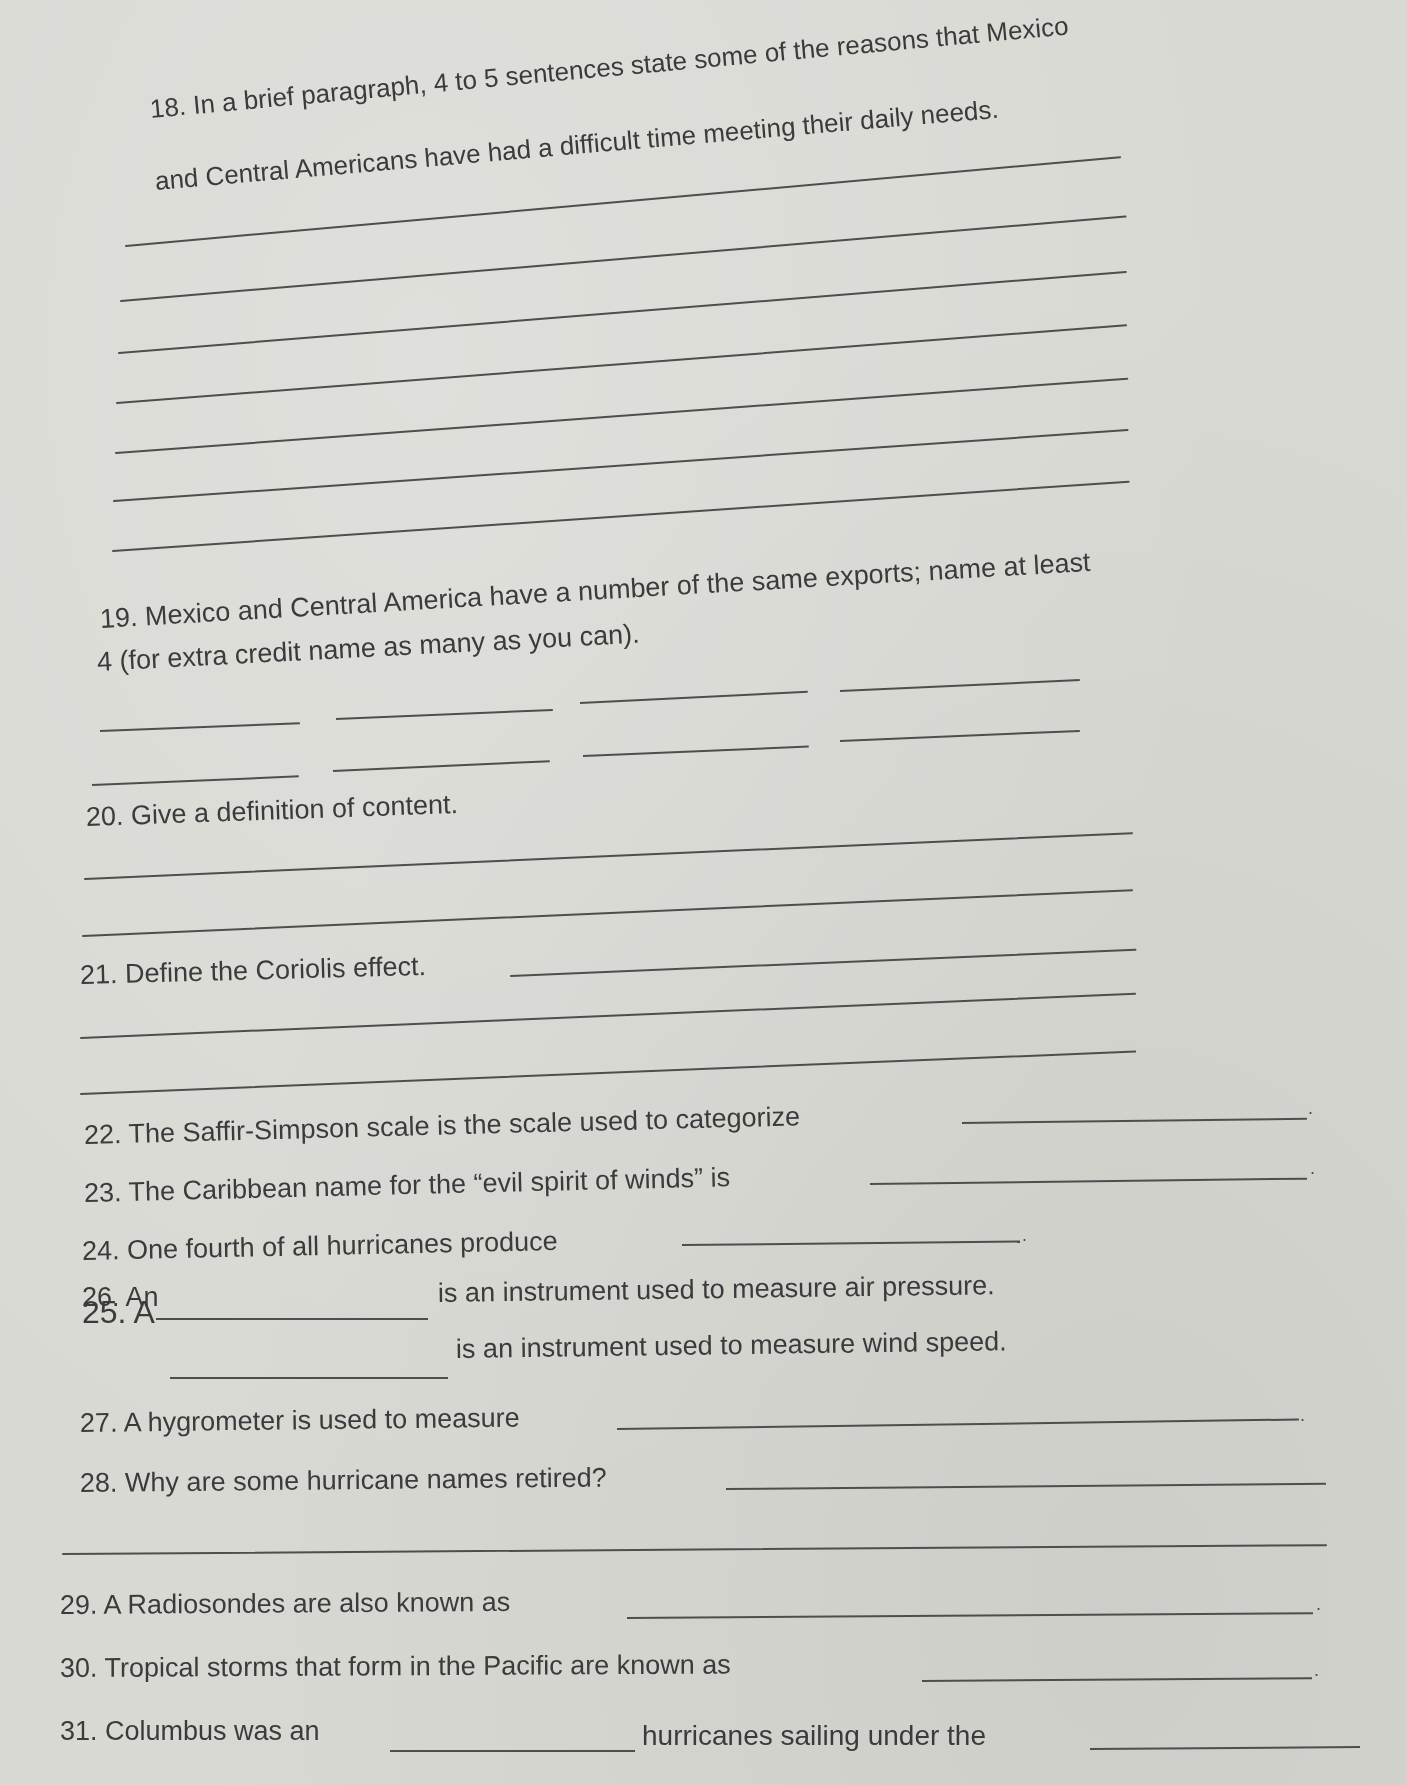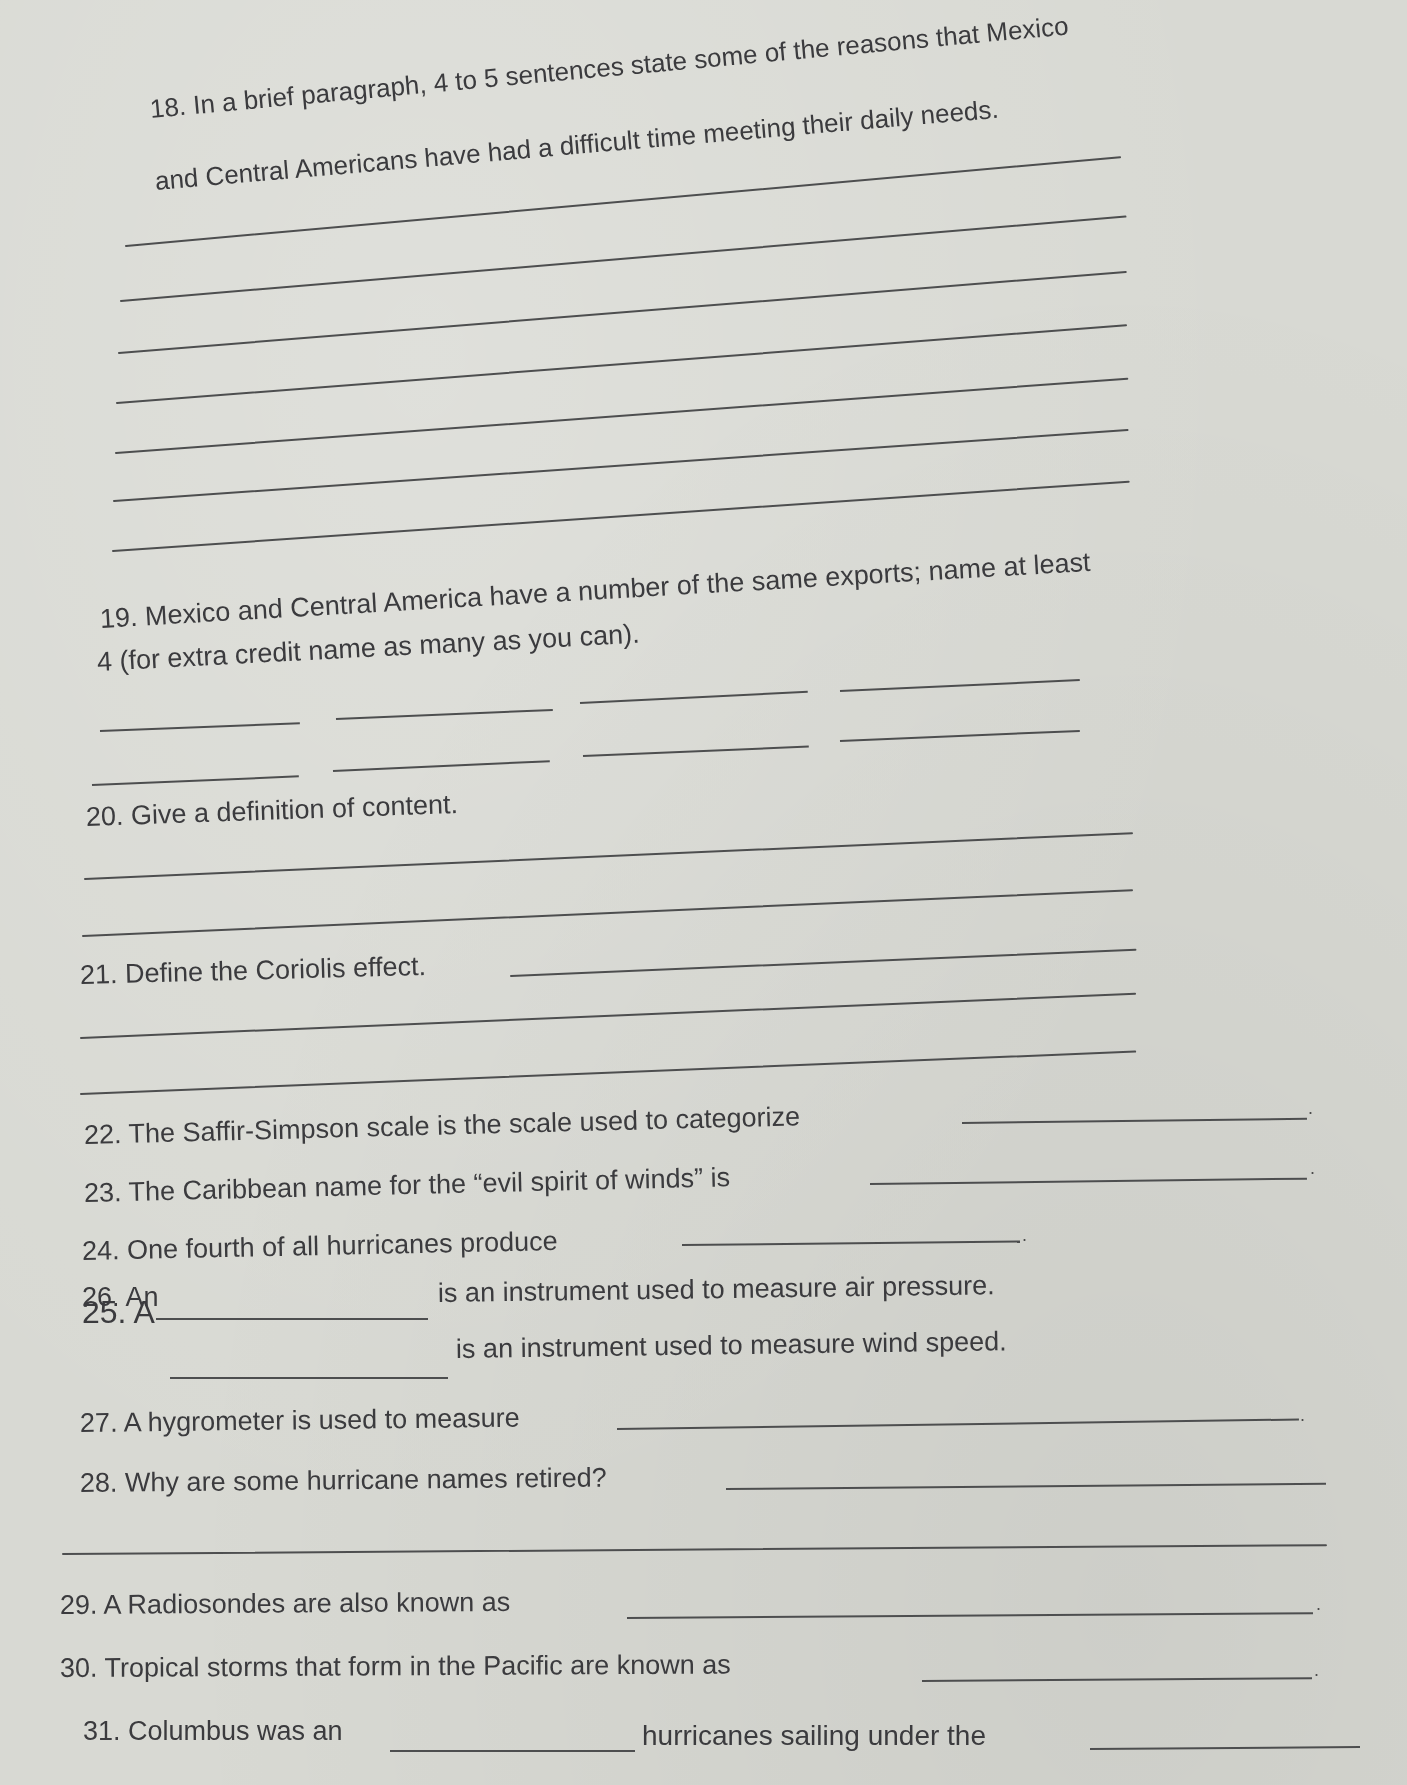--- a/index.html
+++ b/index.html
@@ -145,17 +145,17 @@
   <span class="dot" style="left:1316px; top:1594px;">.</span>
 </div>
 
 <div>
   <span class="txt" style="left:60px; top:1655px; font-size:27px; transform:rotate(-0.3deg);">30.  Tropical storms that form in the Pacific are known as</span>
   <div class="blank" style="left:922px; top:1680px; width:390px; transform:rotate(-0.4deg);"></div>
   <span class="dot" style="left:1314px; top:1660px;">.</span>
 </div>
 
 <div>
-  <span class="txt" style="left:60px; top:1718px; font-size:27px;margin-left:23px;">31.  Columbus was an</span>
+  <span class="txt" style="left:60px; top:1718px; font-size:27px;">31.  Columbus was an</span>
   <div class="blank" style="left:390px; top:1750px; width:245px;"></div>
   <span class="txt" style="left:642px; top:1722px; font-size:28px;">hurricanes sailing under the</span>
   <div class="blank" style="left:1090px; top:1748px; width:270px; transform:rotate(-0.4deg);"></div>
 </div>
 
 </body></html>

